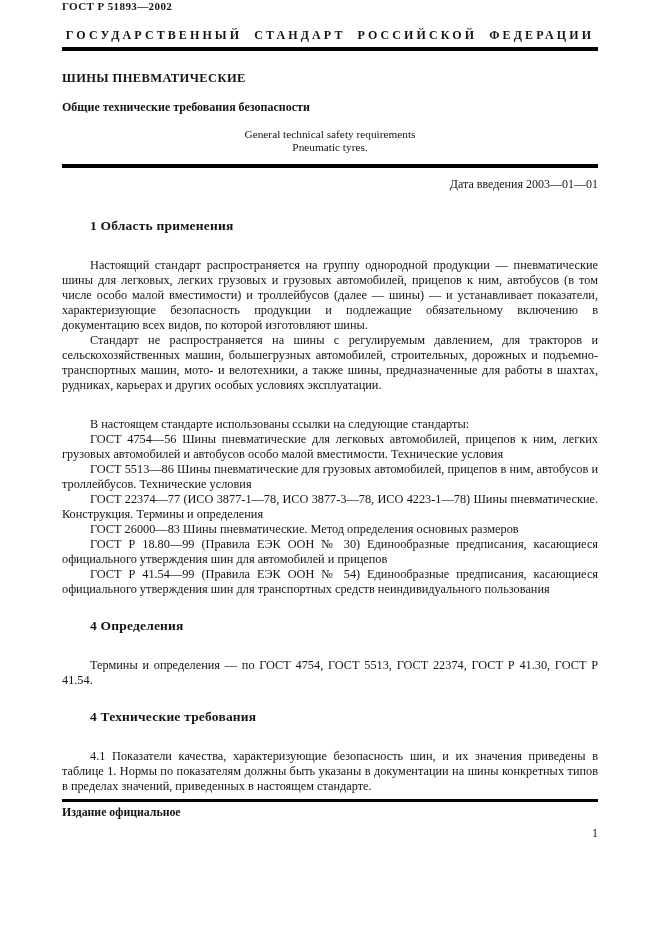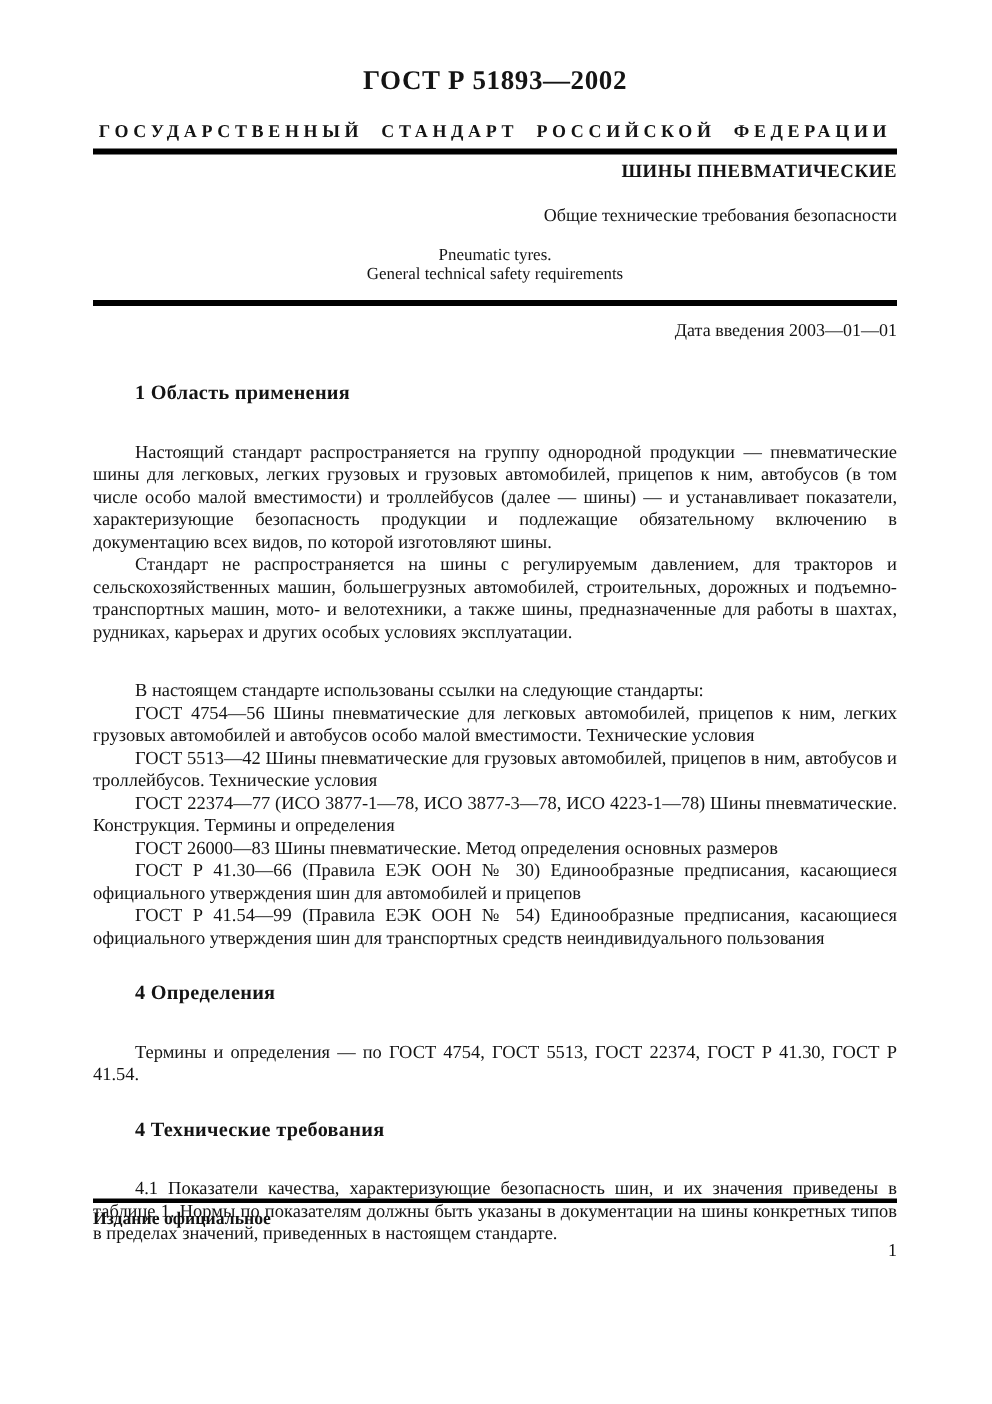--- a/index.html
+++ b/index.html
@@ -18,51 +18,50 @@
   .page {
     position: relative;
     width: 661px;
     height: 936px;
     background: #ffffff;
   }
   .content {
     padding: 0 63px 0 62px;
   }
   .doc-number {
-    padding-top: 43px;
-    text-align: center;
+    text-align: left;
     font-weight: bold;
-    font-size: 18px;
+    font-size: 11px;
     letter-spacing: 0.4px;
   }
   .org-title {
     margin-top: 16px;
     text-align: center;
     font-weight: bold;
     font-size: 12px;
     letter-spacing: 3.1px;
     word-spacing: 6px;
     white-space: nowrap;
   }
   .rule {
     height: 4px;
     background: #000;
     margin-top: 4px;
   }
   .main-title {
-    margin-top: 4px;
-    text-align: right;
+    margin-top: 20px;
+    text-align: left;
     font-weight: bold;
     font-size: 12.5px;
     letter-spacing: 0.4px;
   }
   .subtitle {
     margin-top: 14px;
-    text-align: right;
-    font-weight: normal;
+    text-align: left;
+    font-weight: bold;
     font-size: 12px;
   }
   .eng-block {
     margin-top: 13px;
     text-align: center;
     font-size: 11.3px;
     line-height: 13px;
   }
   .rule-mid {
     margin-top: 10px;
@@ -127,41 +126,41 @@
 
     <div class="org-title">ГОСУДАРСТВЕННЫЙ СТАНДАРТ РОССИЙСКОЙ ФЕДЕРАЦИИ</div>
 
     <div class="rule"></div>
 
     <div class="main-title">ШИНЫ ПНЕВМАТИЧЕСКИЕ</div>
 
     <div class="subtitle">Общие технические требования безопасности</div>
 
     <div class="eng-block">
+      <div>General technical safety requirements</div>
       <div>Pneumatic tyres.</div>
-      <div>General technical safety requirements</div>
     </div>
 
     <div class="rule rule-mid"></div>
 
     <div class="date-line">Дата введения 2003—01—01</div>
 
     <section>
       <div class="section-heading">1  Область применения</div>
       <p class="body-par first-par">Настоящий стандарт распространяется на группу однородной продукции — пневматические шины для легковых, легких грузовых и грузовых автомобилей, прицепов к ним, автобусов (в том числе особо малой вместимости) и троллейбусов (далее — шины) — и устанавливает показатели, характеризующие безопасность продукции и подлежащие обязательному включению в документацию всех видов, по которой изготовляют шины.</p>
       <p class="body-par">Стандарт не распространяется на шины с регулируемым давлением, для тракторов и сельскохозяйственных машин, большегрузных автомобилей, строительных, дорожных и подъемно-транспортных машин, мото- и велотехники, а также шины, предназначенные для работы в шахтах, рудниках, карьерах и других особых условиях эксплуатации.</p>
     </section>
 
     <section>
       <p class="body-par first-par">В настоящем стандарте использованы ссылки на следующие стандарты:</p>
       <p class="body-par">ГОСТ 4754—56 Шины пневматические для легковых автомобилей, прицепов к ним, легких грузовых автомобилей и автобусов особо малой вместимости. Технические условия</p>
-      <p class="body-par">ГОСТ 5513—42 Шины пневматические для грузовых автомобилей, прицепов в ним, автобусов и троллейбусов. Технические условия</p>
+      <p class="body-par">ГОСТ 5513—86 Шины пневматические для грузовых автомобилей, прицепов в ним, автобусов и троллейбусов. Технические условия</p>
       <p class="body-par">ГОСТ 22374—77 (ИСО 3877-1—78, ИСО 3877-3—78, ИСО 4223-1—78) Шины пневматические. Конструкция. Термины и определения</p>
       <p class="body-par">ГОСТ 26000—83 Шины пневматические. Метод определения основных размеров</p>
-      <p class="body-par">ГОСТ Р 41.30—66 (Правила ЕЭК ООН № 30) Единообразные предписания, касающиеся официального утверждения шин для автомобилей и прицепов</p>
+      <p class="body-par">ГОСТ Р 18.80—99 (Правила ЕЭК ООН № 30) Единообразные предписания, касающиеся официального утверждения шин для автомобилей и прицепов</p>
       <p class="body-par">ГОСТ Р 41.54—99 (Правила ЕЭК ООН № 54) Единообразные предписания, касающиеся официального утверждения шин для транспортных средств неиндивидуального пользования</p>
     </section>
 
     <section>
       <div class="section-heading tight">4  Определения</div>
       <p class="body-par first-par">Термины и определения — по ГОСТ 4754, ГОСТ 5513, ГОСТ 22374, ГОСТ Р 41.30, ГОСТ Р 41.54.</p>
     </section>
 
     <section>
       <div class="section-heading tight">4  Технические требования</div>

